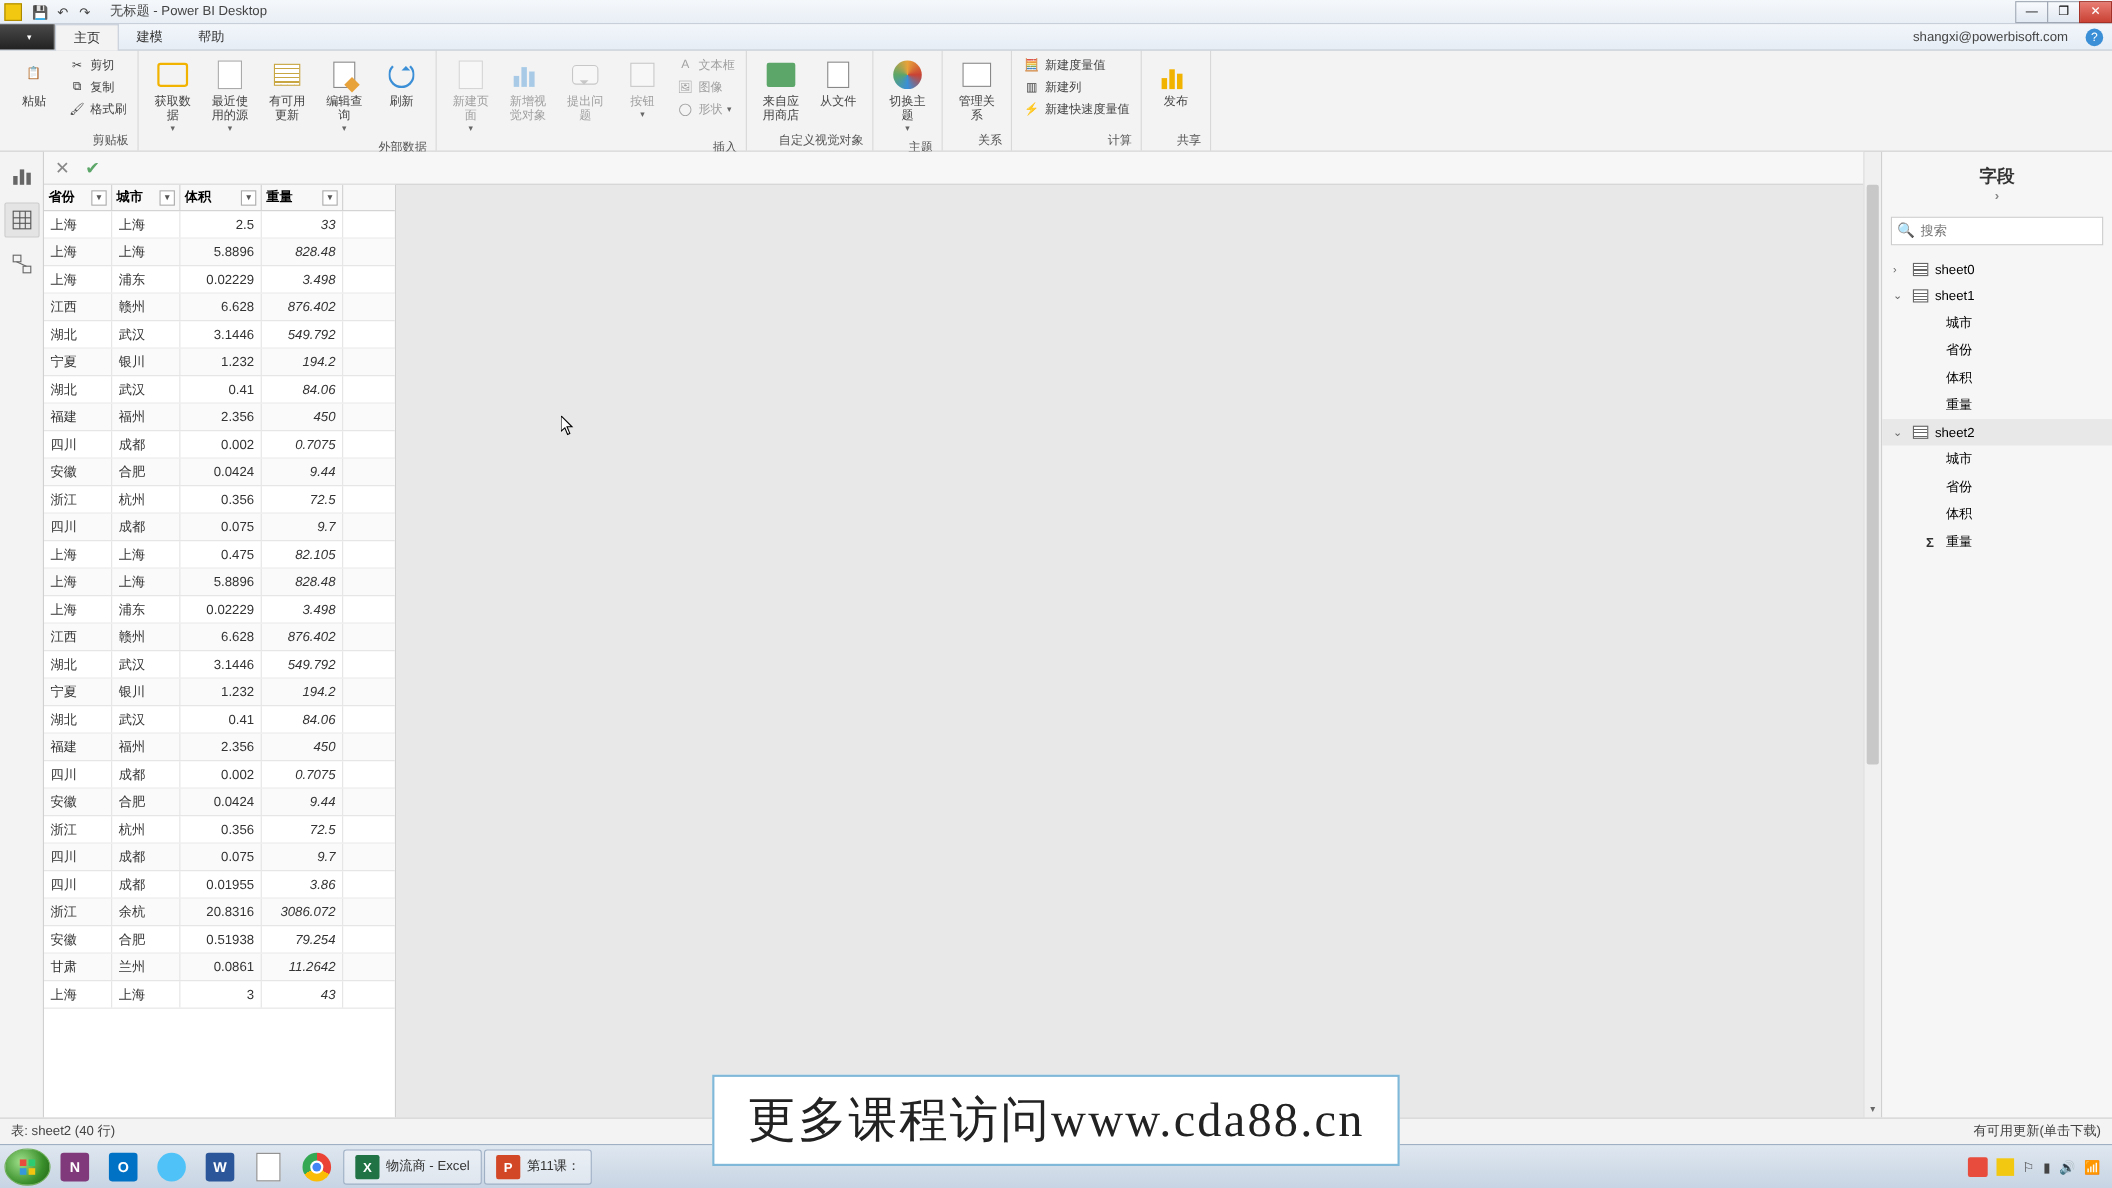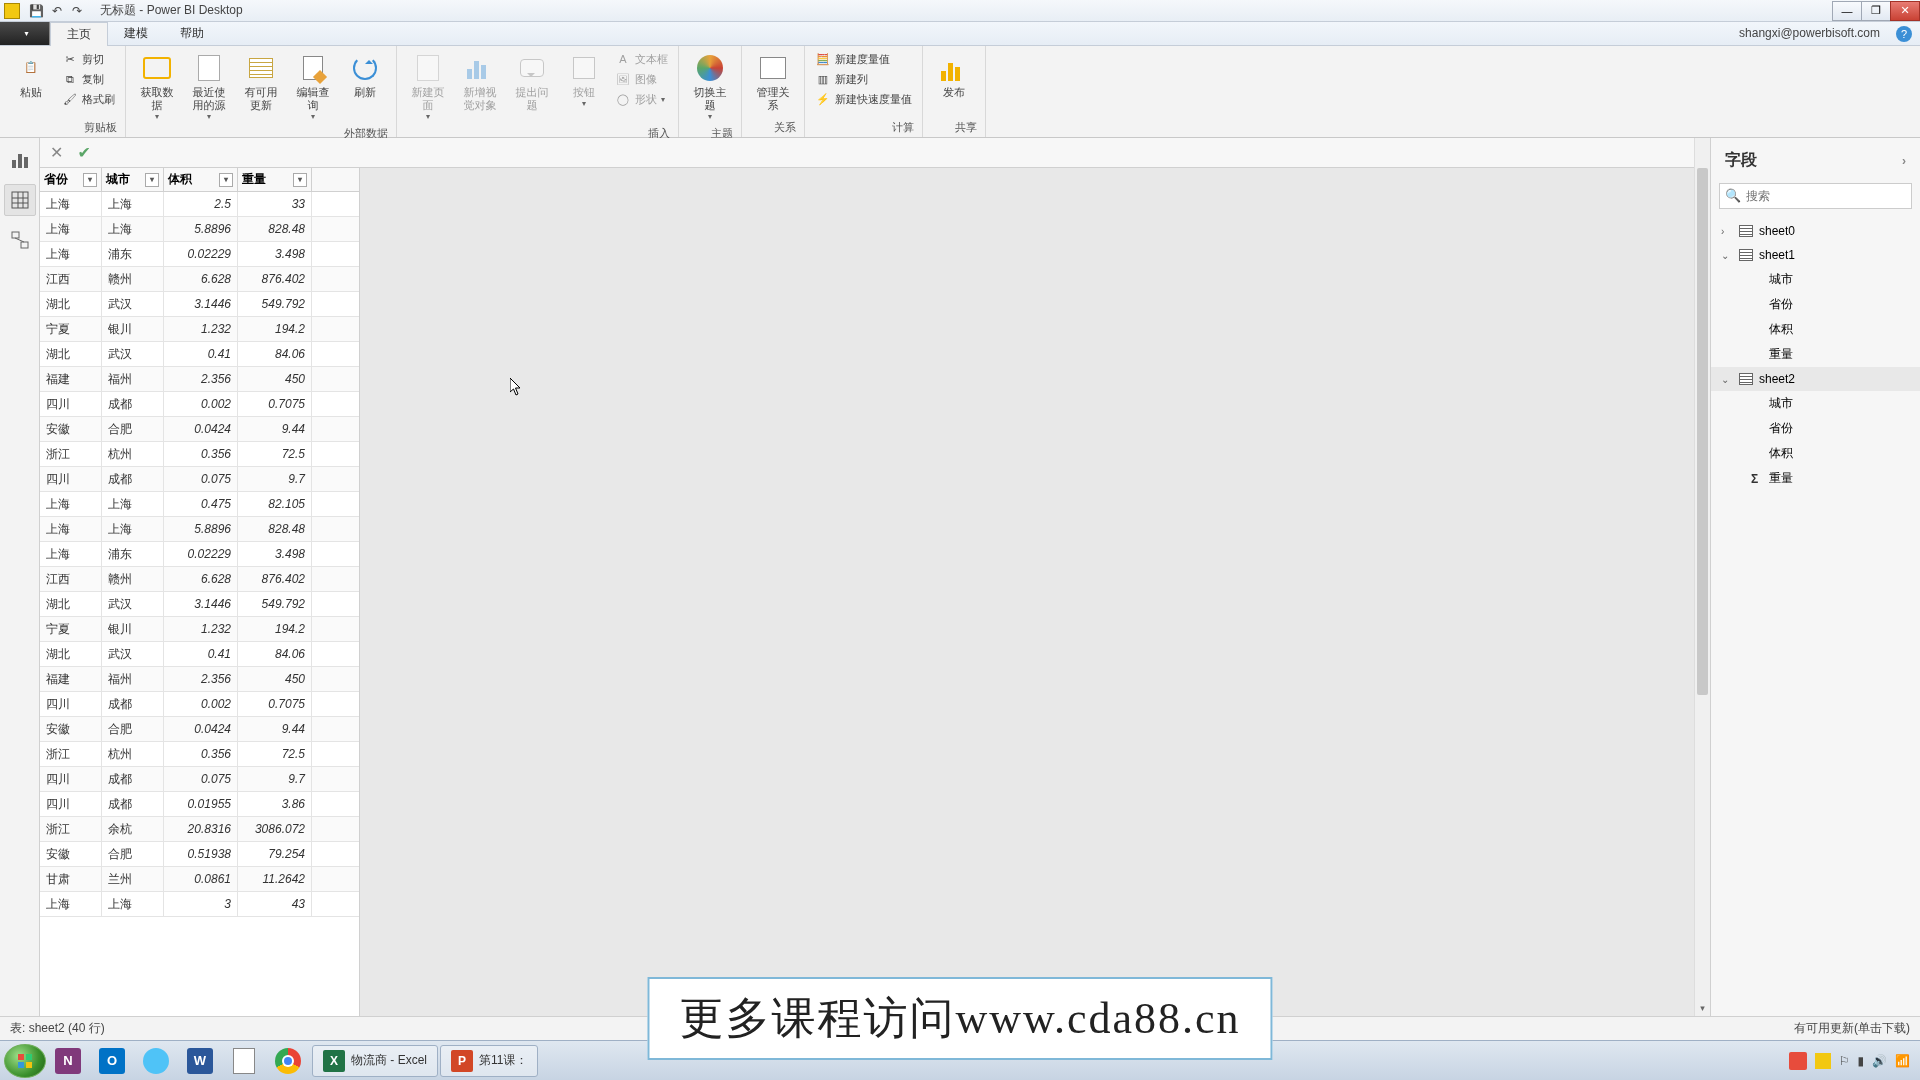--- a/index.html
+++ b/index.html
@@ -75,26 +75,26 @@
 
 
 .data-grid { position:absolute; top:30px; left:0; width: 320px; bottom:0; background:#fff; border-right:1px solid #d0d0d0; overflow:hidden;}
 .dg-head { display:flex; background:#f8f8f8; border-bottom:1px solid #d0d0d0; }
 .dg-head .col { border-right:1px solid #d0d0d0; font-size:12px; padding:3px 4px; display:flex; align-items:center; justify-content:space-between; font-weight:bold;}
 .dg-head .col .dd{width:14px;height:14px;border:1px solid #aaa;background:#fff;font-size:8px;display:flex;align-items:center;justify-content:center;color:#555;}
 .dg-body { }
 .dg-row { display:flex; border-bottom:1px solid #e4e4e4; }
 .dg-row .cell { border-right:1px solid #e4e4e4; font-size:12px; padding:3px 6px; color:#333; height:24px; display:flex; align-items:center;}
 .dg-row:nth-child(even){background:#fafafa;}
-.c0{width:62px;} .c1{width:62px;} .c2{width:74px; justify-content:flex-end; font-style:italic;} .c3{width:74px; justify-content:flex-end; font-style:italic;}
+.c0{width:62px;} .c1{width:62px;} .c2{width:74px; justify-content:flex-end; } .c3{width:74px; justify-content:flex-end; font-style:italic;}
 .dg-head .c2,.dg-head .c3{font-style:normal;justify-content:space-between;}
 
 
 .fields-pane { width: 210px; background:#f6f6f6; border-left:1px solid #d0d0d0; display:flex; flex-direction:column;}
-.fields-pane .title { font-size:16px; font-weight:600; padding:12px 14px 8px; color:#333; display:flex;justify-content:space-between;align-items:center;}
+.fields-pane .title { font-size:16px; font-weight:600; padding:12px 14px 8px; color:#333; display:flex;justify-content:space-between;align-items:center;flex-direction:column;}
 .fields-pane .search { margin:4px 8px; position:relative;}
 .fields-pane .search input { width:100%; padding:5px 6px 5px 26px; border:1px solid #ccc; font-size:12px; outline:none;}
 .fields-pane .search .mag{position:absolute;left:6px;top:5px;font-size:13px;color:#888;}
 .field-tree { padding:6px 0; font-size:12px; overflow:auto;}
 .ft-table { padding:5px 10px; display:flex; align-items:center; gap:6px; cursor:pointer;}
 .ft-table.sel{background:#e8e8e8;}
 .ft-table .chev{width:12px;font-size:10px;color:#666;}
 .ft-table .tbl-ico{width:14px;height:12px;border:1px solid #666;background:repeating-linear-gradient(#fff,#fff 2px,#666 2px,#666 3px);}
 .ft-field{padding:4px 10px 4px 40px;display:flex;align-items:center;gap:6px;cursor:pointer;}
 .ft-field .sigma{width:12px;font-weight:bold;color:#333;}
@@ -252,20 +252,37 @@
           </div>
         <div class="rbtn-small drop" style="color:#a0a0a0">
             <span class="ico">◯</span>
             <span>形状</span>
           </div>
       </div>
     </div>
     <div class="label">插入</div>
   </div>
 
+  <div class="rgroup">
+    <div class="items">
+      <div class="rbtn-big">
+          <div class="ico">
+            <div class="ic-store"></div>
+          </div>
+          <span>来自应用商店</span>
+        </div>
+      <div class="rbtn-big">
+          <div class="ico">
+            <div class="ic-file"></div>
+          </div>
+          <span>从文件</span>
+        </div>
+    </div>
+    <div class="label">自定义视觉对象</div>
+  </div>
 
   <div class="rgroup">
     <div class="items">
       <div class="rbtn-big drop">
           <div class="ico">
             <div class="ic-theme"></div>
           </div>
           <span>切换主题</span>
         </div>
     </div>

